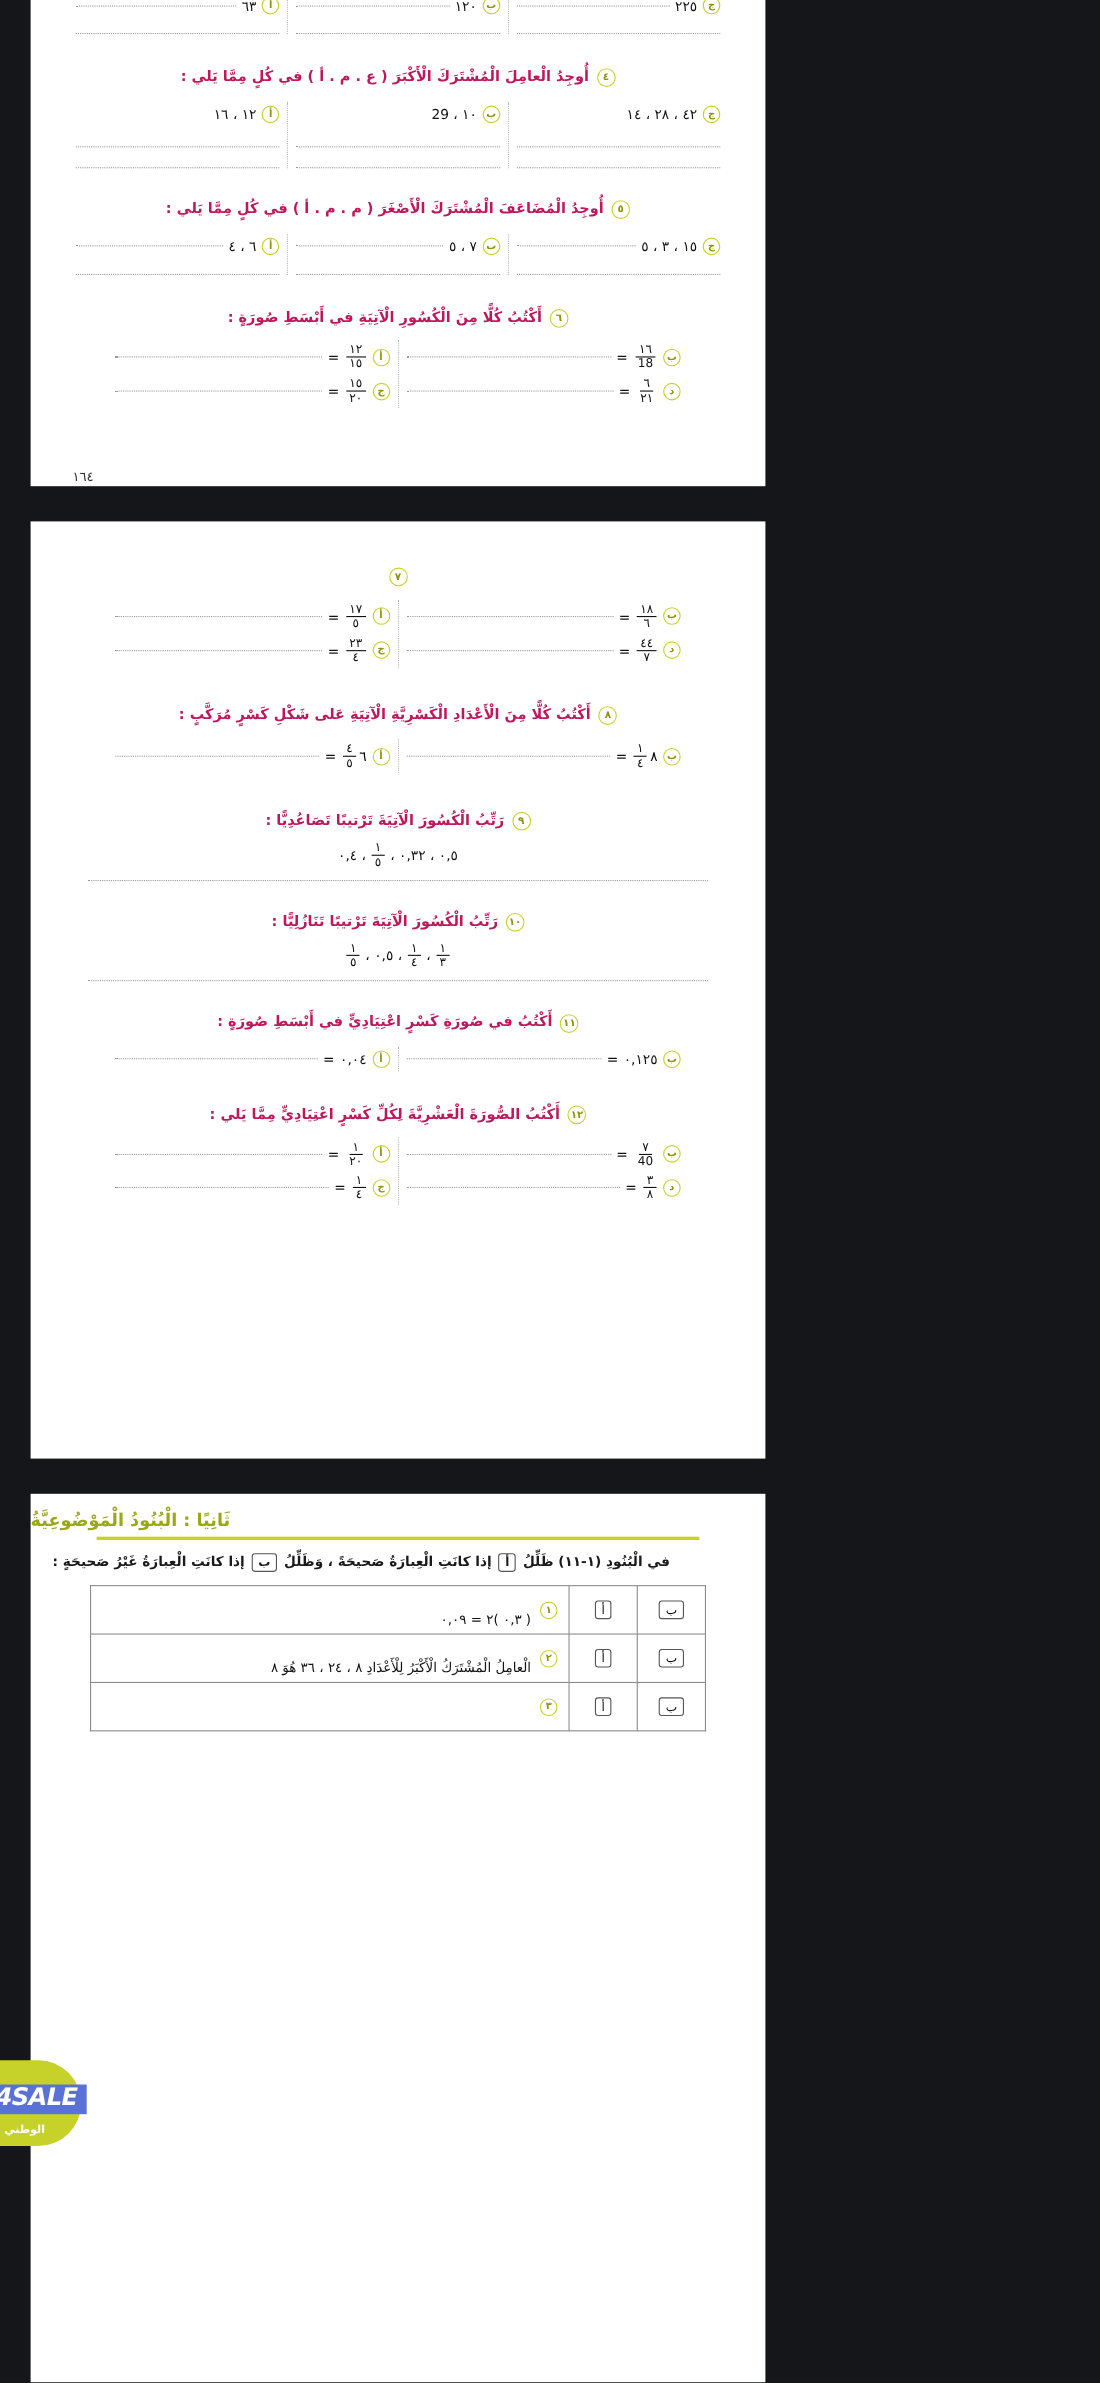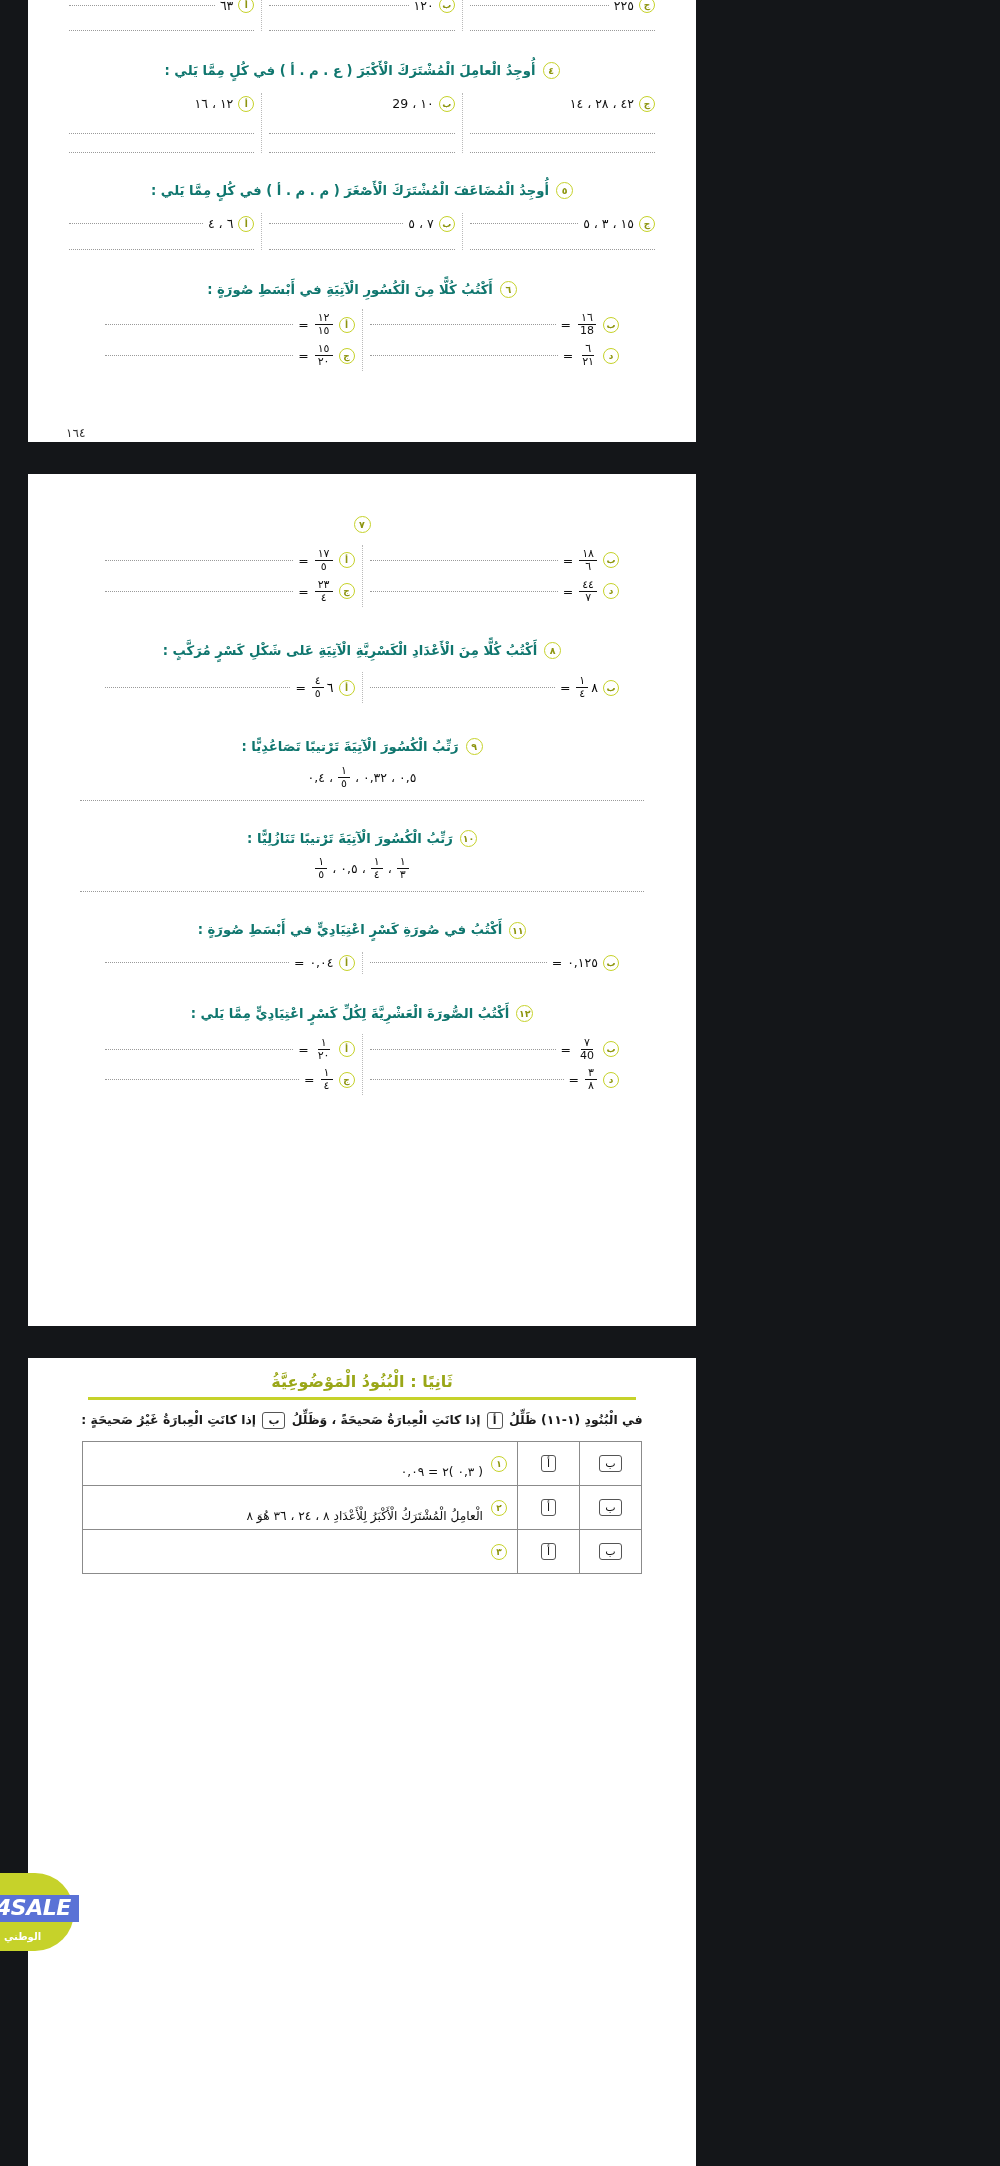--- a/index.html
+++ b/index.html
@@ -48,21 +48,21 @@
     font-size: 9.5px;
     font-weight: bold;
     display: flex;
     align-items: center;
     justify-content: center;
     background: #fff;
   }
   .q-text {
     font-size: 13.2px;
     font-weight: bold;
-    color: #0f766e;
+    color: #be185d;
     white-space: nowrap;
     line-height: 1.5;
   }
   .q-head.center { justify-content: center; }
 
   
   .parts {
     display: flex;
     direction: rtl;
     padding: 0 34px;
@@ -161,34 +161,34 @@
   
   .page-no {
     position: absolute;
     font-size: 12px;
     color: #333;
     letter-spacing: 1px;
   }
 
   
   .sec-title {
-    text-align: center;
+    text-align: left;
     color: #9aa718;
     font-size: 16px;
     font-weight: bold;
     padding-top: 14px;
     direction: rtl;
   }
   .sec-rule {
     margin: 6px 60px 0 60px;
     border-bottom: 3px solid #c6d22a;
   }
   .sec-instr {
     direction: rtl;
-    text-align: center;
+    text-align: left;
     font-size: 12.4px;
     font-weight: bold;
     color: #1a1a1a;
     margin: 12px 20px 0 20px;
     white-space: nowrap;
   }
   .boxlet {
     display: inline-block;
     border: 1px solid #555;
     border-radius: 3px;

